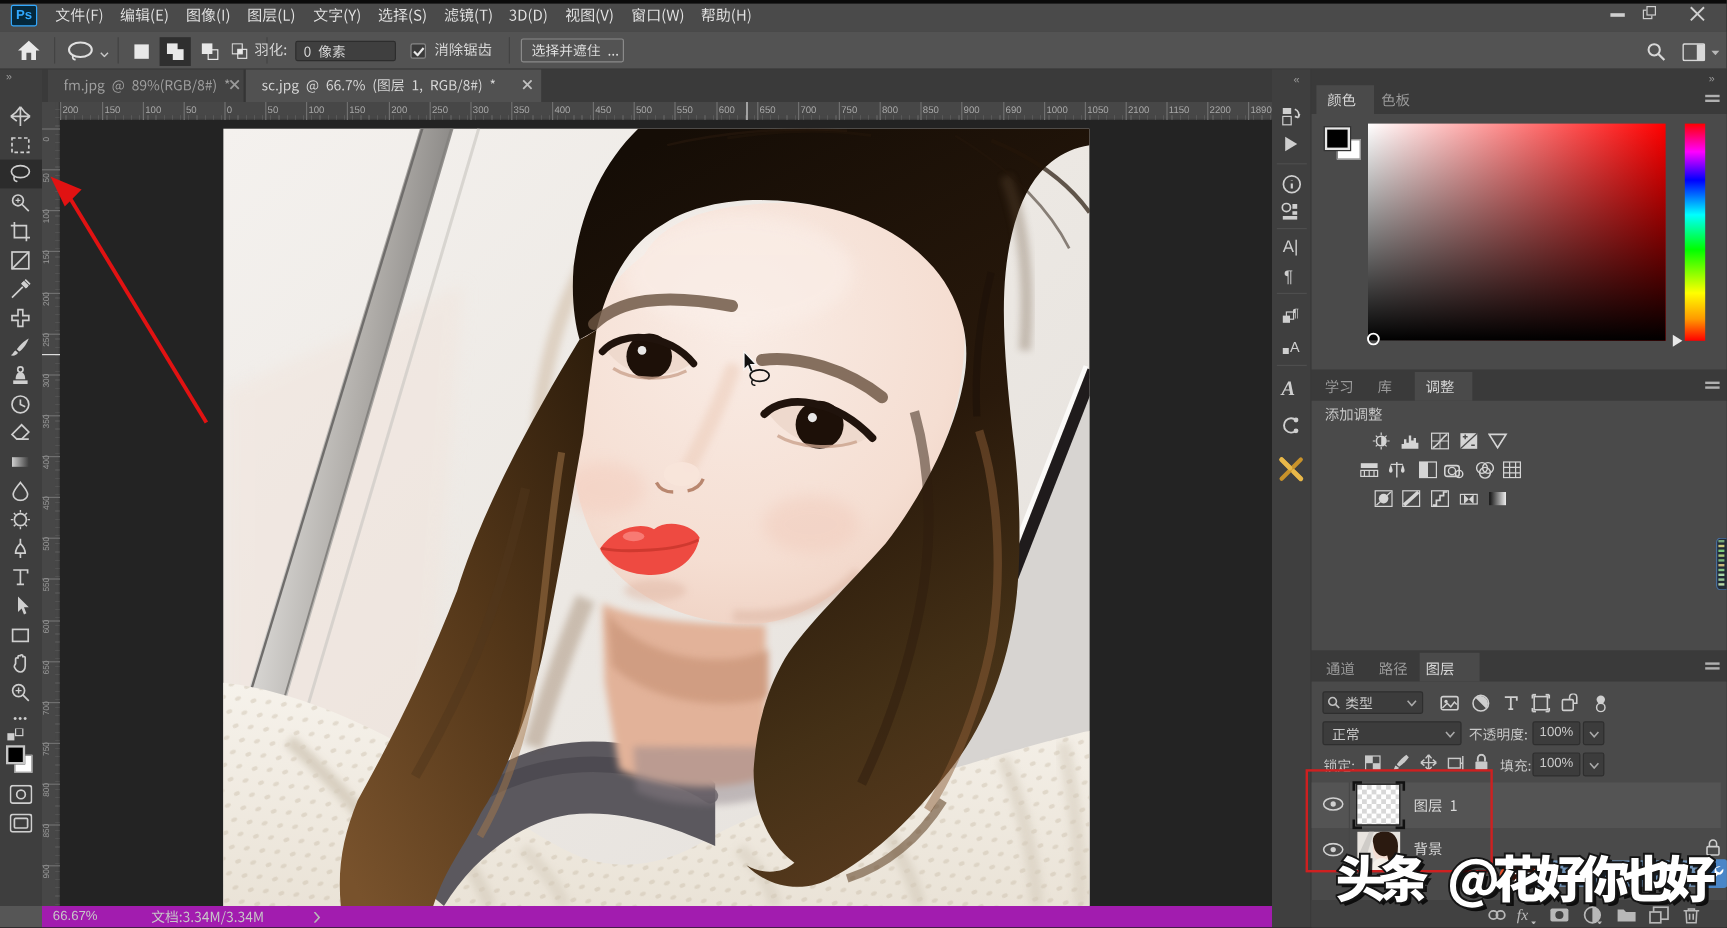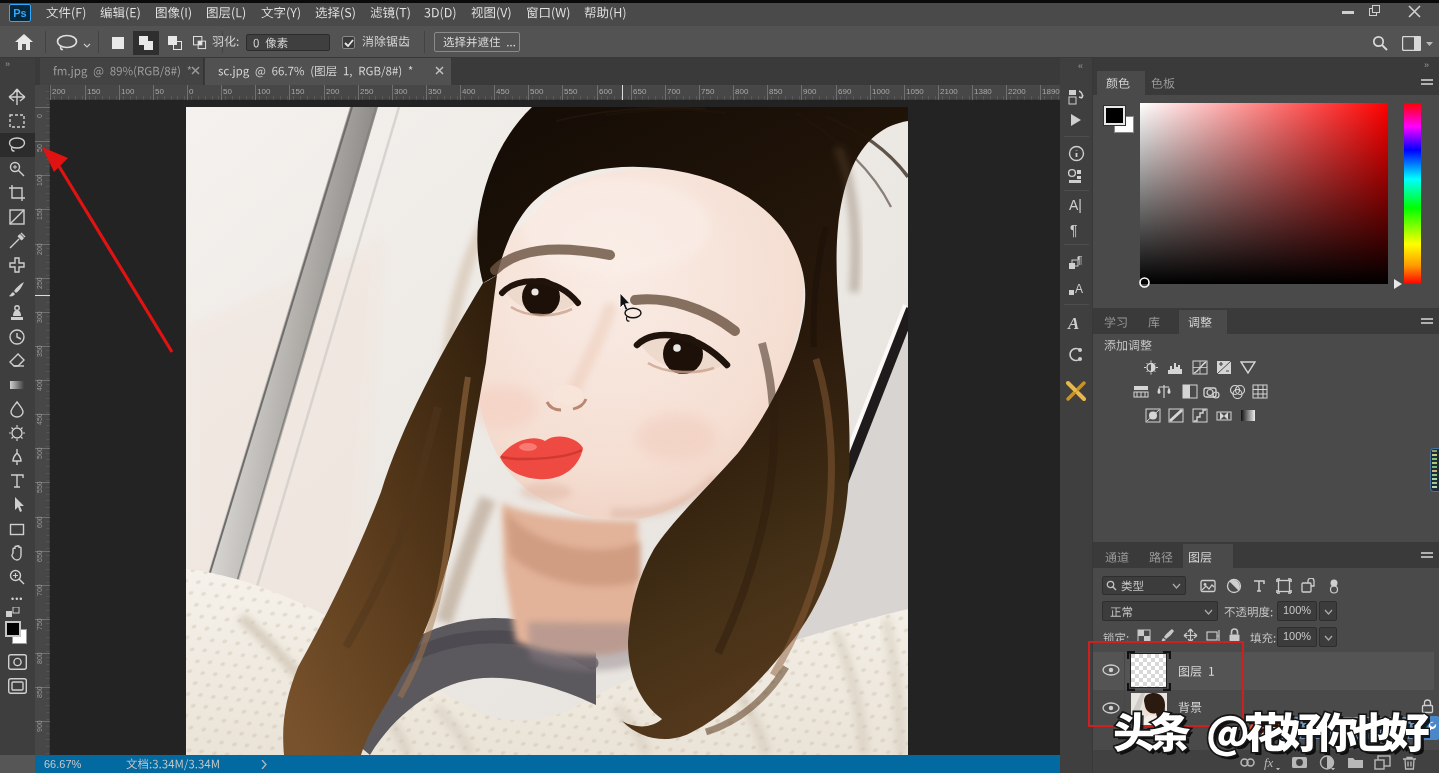--- a/index.html
+++ b/index.html
@@ -4,21 +4,21 @@
 html,body{width:1439px;height:773px;overflow:hidden;background:#1d1d1d}
 body{font-family:"Liberation Sans",sans-serif;position:relative}
 .abs{position:absolute}
 #menubar{position:absolute;left:0;top:0;width:1439px;height:26px;background:#4a4a4a}
 #optbar{position:absolute;left:0;top:26px;width:1439px;height:32px;background:#535353;border-bottom:1px solid #383838}
 #tabwell{position:absolute;left:35px;top:58px;width:1025px;height:27px;background:#3a3a3a}
 #lefttools{position:absolute;left:0;top:58px;width:35px;height:697px;background:#3e3e3e}
 #hruler{position:absolute;left:35px;top:85px;width:1025px;height:15px;background:#474747;border-bottom:1px solid #303030}
 #vruler{position:absolute;left:35px;top:85px;width:15px;height:670px;background:#474747;border-right:1px solid #303030}
 #canvas{position:absolute;left:50px;top:100px;width:1010px;height:655px;background:#232323}
-#statusbar{position:absolute;left:35px;top:755px;width:1025px;height:18px;background:#0369a1}
+#statusbar{position:absolute;left:35px;top:755px;width:1025px;height:18px;background:#a21caf}
 #statuscorner{position:absolute;left:0;top:755px;width:35px;height:18px;background:#565656}
 #rightpane{position:absolute;left:1060px;top:58px;width:379px;height:715px;background:#434343}
 #iconstrip{position:absolute;left:1060px;top:58px;width:33px;height:715px;background:#3f3f3f;border-right:1px solid #383838}
 .vdiv{position:absolute;width:1px;background:#444;top:32px;height:20px}
 .rlabel{position:absolute;top:2px;font-size:8px;color:#a8a8a8}
 </style></head><body>
 <div id="canvas"></div>
 <div id="rightpane"></div>
 <div id="menubar">
     <div class="abs" style="left:0;top:0;width:1439px;height:3px;background:#0a0a0a"></div>
@@ -292,21 +292,21 @@
     <div class="rlabel" style="left:768px">900</div>
     <div class="abs" style="left:801px;top:0;width:1px;height:15px;background:#6f6f6f"></div>
     <div class="rlabel" style="left:803px">690</div>
     <div class="abs" style="left:835px;top:0;width:1px;height:15px;background:#6f6f6f"></div>
     <div class="rlabel" style="left:837px">1000</div>
     <div class="abs" style="left:869px;top:0;width:1px;height:15px;background:#6f6f6f"></div>
     <div class="rlabel" style="left:871px">1050</div>
     <div class="abs" style="left:903px;top:0;width:1px;height:15px;background:#6f6f6f"></div>
     <div class="rlabel" style="left:905px">2100</div>
     <div class="abs" style="left:937px;top:0;width:1px;height:15px;background:#6f6f6f"></div>
-    <div class="rlabel" style="left:939px">1380</div>
+    <div class="rlabel" style="left:939px">1150</div>
     <div class="abs" style="left:971px;top:0;width:1px;height:15px;background:#6f6f6f"></div>
     <div class="rlabel" style="left:973px">2200</div>
     <div class="abs" style="left:1005px;top:0;width:1px;height:15px;background:#6f6f6f"></div>
     <div class="rlabel" style="left:1007px">1890</div>
     <div class="abs" style="left:587px;top:0;width:1px;height:15px;background:#ddd"></div>
   </div>
 <div id="vruler">
     <div class="abs" style="left:0;top:0;width:15px;height:670px;background:repeating-linear-gradient(to bottom,#474747 0,#474747 5.827px,#616161 5.827px,#616161 6.827px);opacity:.45"></div>
     <div class="abs" style="left:0;top:0;width:11px;height:670px;background:#474747"></div>
     <div class="abs" style="left:0;top:22px;width:15px;height:1px;background:#6f6f6f"></div>

